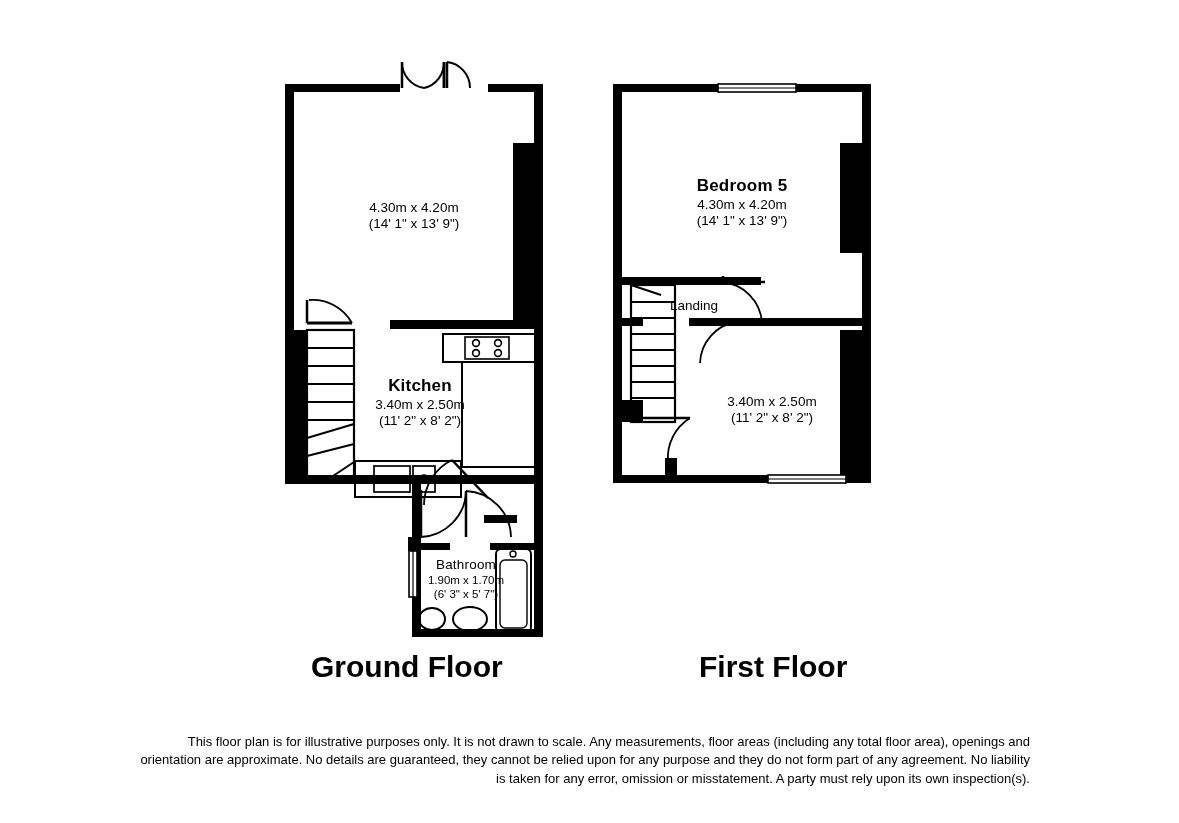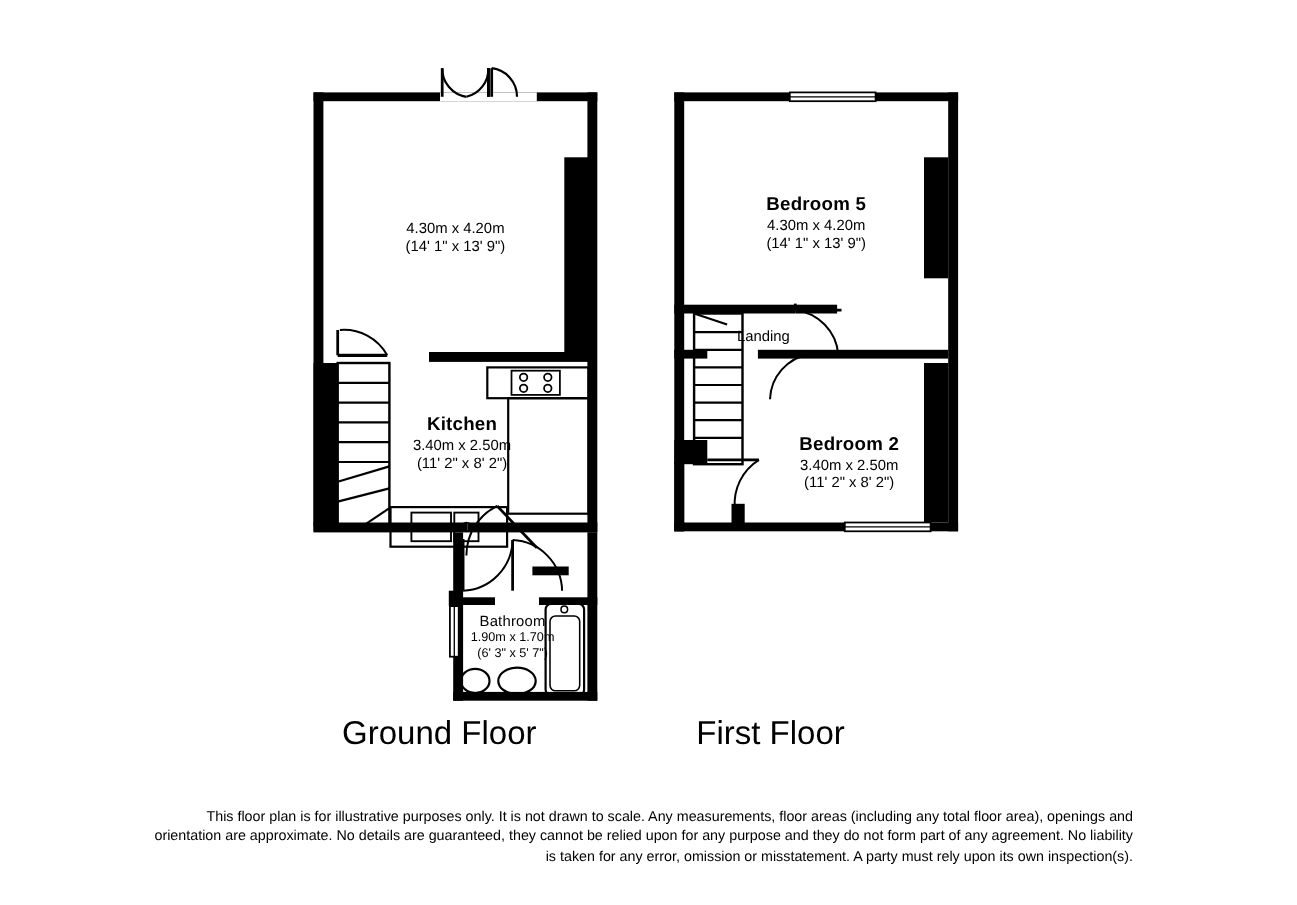--- a/index.html
+++ b/index.html
@@ -48,21 +48,21 @@
   .small-room .room-dim { font-size: 11.5px; }
   .small-room .room-dim-imp { font-size: 11.5px; }
   .landing-label {
     position: absolute;
     font-size: 13.5px;
     white-space: nowrap;
   }
   .floor-title {
     position: absolute;
     font-size: 30px;
-    font-weight: normal;
+    font-weight: bold;
     white-space: nowrap;
   }
   .total-area {
     position: absolute;
     font-size: 20.5px;
     white-space: nowrap;
   }
   .disclaimer {
     position: absolute;
     font-size: 13px;
@@ -251,26 +251,25 @@
     <div class="room-dim-imp">(6' 3" x 5' 7")</div>
   </div>
 
   <div class="room-label" style="left:641px; top:176px; width:202px;">
     <div class="room-name">Bedroom 5</div>
     <div class="room-dim">4.30m x 4.20m</div>
     <div class="room-dim-imp">(14' 1" x 13' 9")</div>
   </div>
 
   <div class="room-label" style="left:671px; top:394px; width:202px;">
-    <div class="room-name">Bedroom 2</div>
     <div class="room-dim">3.40m x 2.50m</div>
     <div class="room-dim-imp">(11' 2" x 8' 2")</div>
   </div>
 
   <div class="landing-label" style="left:670px; top:298px;">Landing</div>
 
   <div class="floor-title" style="left:311px; top:650px;">Ground Floor</div>
-  <div class="floor-title" style="left:633px; top:650px;text-align:right;">First Floor</div>
+  <div class="floor-title" style="left:699px; top:650px;text-align:right;">First Floor</div>
 
 
   <div class="disclaimer" style="left:130px; top:733px;">This floor plan is for illustrative purposes only. It is not drawn to scale. Any measurements, floor areas (including any total floor area), openings and orientation are approximate. No details are guaranteed, they cannot be relied upon for any purpose and they do not form part of any agreement. No liability is taken for any error, omission or misstatement. A party must rely upon its own inspection(s).</div>
 
 </div>
 
 </body></html>

